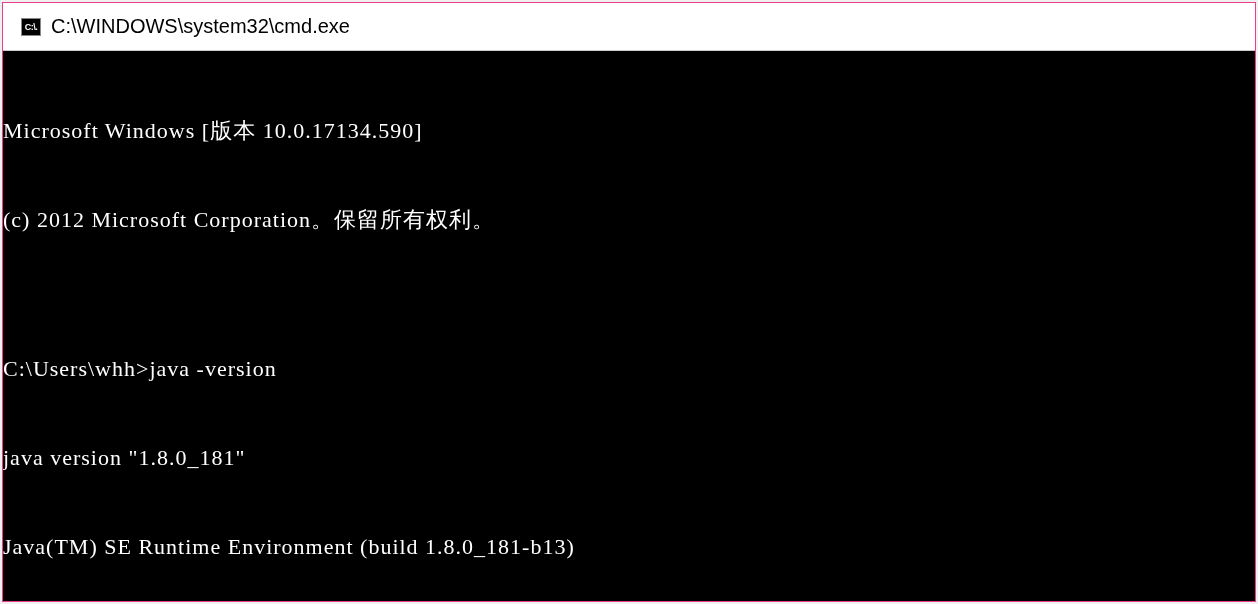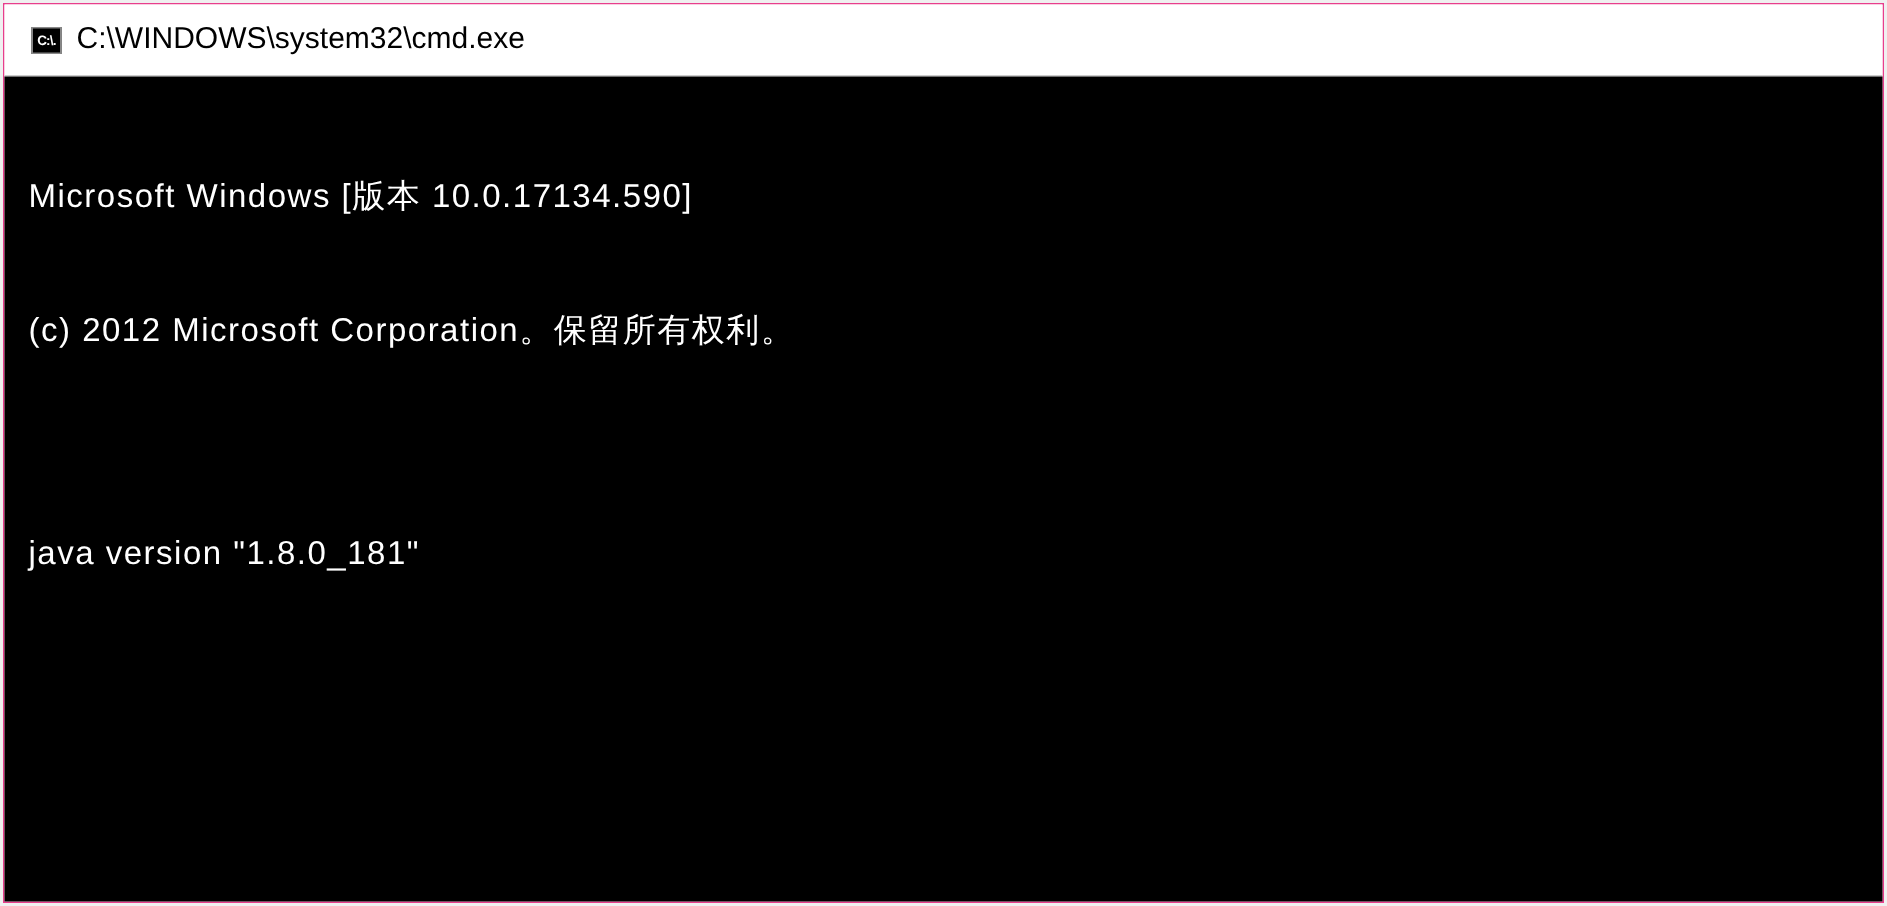--- a/index.html
+++ b/index.html
@@ -48,45 +48,47 @@
     }
     .titlebar-text {
       font-family: "Microsoft YaHei", "Segoe UI", Arial, sans-serif;
       font-size: 20px;
       color: #000;
     }
     .terminal {
       flex: 1;
       background: #000;
       color: #fff;
-      padding: 6px 0 0 16px;
+      padding: 6px 0 0 0;
       font-size: 22px;
       line-height: 1.35;
       letter-spacing: 1px;
       white-space: pre;
       overflow: hidden;
-      font-family: Liberation Sans, sans-serif;
+      font-family: Liberation Serif, serif;
     }
     .terminal-line {
       display: block;
     }
   </style>
 </head>
 <body>
 
 <div class="window">
   <div class="titlebar">
     <div class="titlebar-icon">C:\.</div>
     <div class="titlebar-text">C:\WINDOWS\system32\cmd.exe</div>
   </div>
   <div class="terminal">
     <span class="terminal-line">Microsoft Windows [版本 10.0.17134.590]</span>
     <span class="terminal-line">(c) 2012 Microsoft Corporation。保留所有权利。</span>
     <span class="terminal-line"></span>
+    <span class="terminal-line">C:\Users\whh&gt;java -version</span>
     <span class="terminal-line">java version "1.8.0_181"</span>
+    <span class="terminal-line">Java(TM) SE Runtime Environment (build 1.8.0_181-b13)</span>
     
     <span class="terminal-line"></span>
     
     
     
     <span class="terminal-line"></span>
     
   </div>
 </div>
 

